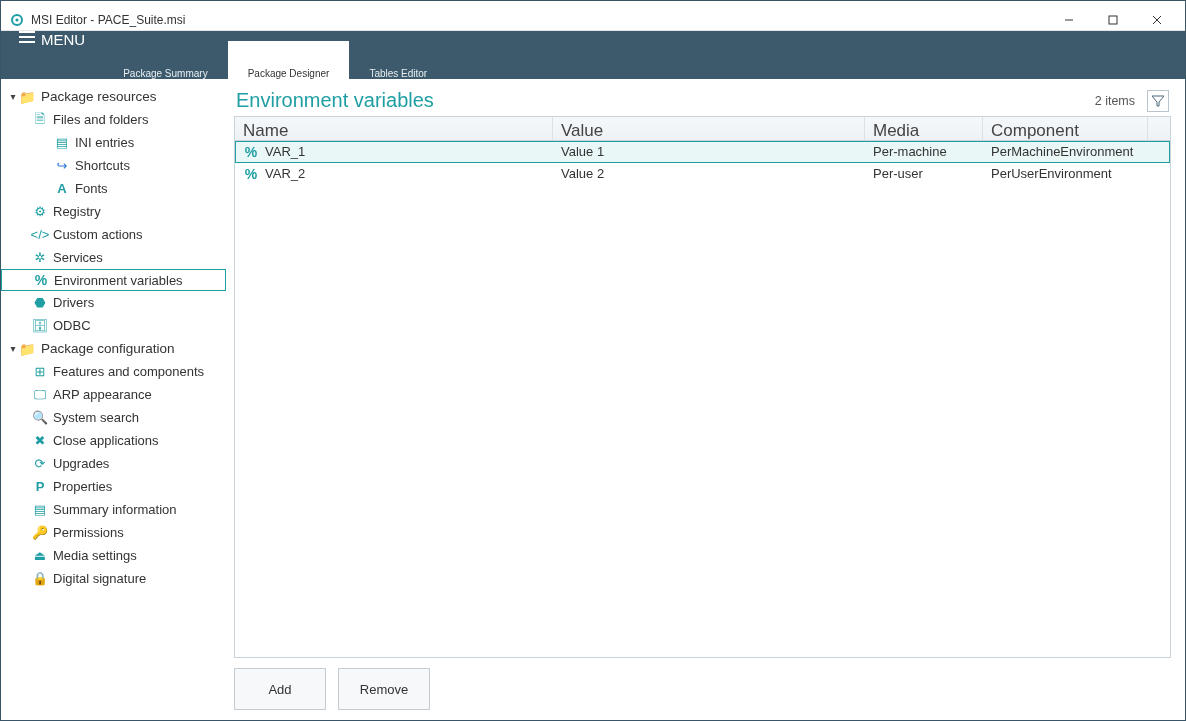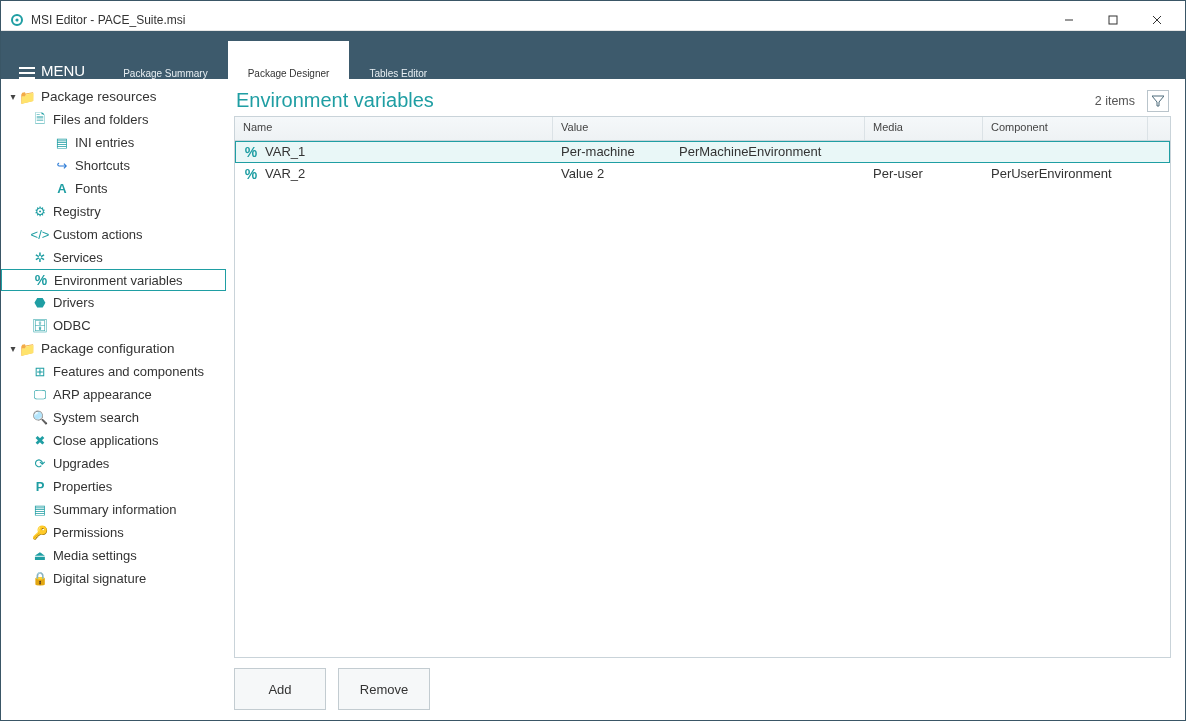--- a/index.html
+++ b/index.html
@@ -32,21 +32,21 @@
   
   .menubar {
     height: 48px;
     background: #3d5a6c;
     display: flex;
     align-items: center;
     color: #fff;
     padding-left: 10px;
   }
   .menu-btn {
-    display:flex; align-items:flex-end; gap:6px;
+    display:flex; align-items:flex-start; gap:6px;
     padding: 0 18px 0 8px; height:48px; cursor:pointer;
     font-size: 15px;
   }
   .tab {
     padding: 0 20px;
     height: 38px;
     display: flex;
     align-items: flex-end;
     font-size: 10px;
     cursor: pointer;
@@ -116,21 +116,21 @@
     border: 1px solid #c9d3d9;
     flex:1;
     display:flex; flex-direction:column;
     background:#fff;
   }
   .grid-head {
     display:flex;
     background: linear-gradient(#f5f8fa,#eef2f4);
     border-bottom:1px solid #c9d3d9;
     height:24px;
-    font-size:11px;
+    font-size:17px;
     color:#444;
   }
   .gh-cell { border-right:1px solid #dbe2e6; padding:4px 8px; }
   .col-name { width:318px; }
   .col-value { width:312px; }
   .col-type { width:118px; }
   .col-comp { flex:1; }
   .col-end { width:22px; border-right:none;}
   .grid-body { flex:1; overflow:auto; }
   .grid-row {
@@ -320,20 +320,23 @@
         <div class="gh-cell col-type">Media</div>
         <div class="gh-cell col-comp">Component</div>
         <div class="gh-cell col-end"></div>
       </div>
       <div class="grid-body">
         <div class="grid-row selected">
           <div class="gc col-name">
             <span class="pct-icon">%</span>
             <span>VAR_1</span>
           </div>
+          <div class="gc col-value">
+              <span>Value 1</span>
+            </div>
           <div class="gc col-type">
               <span>Per-machine</span>
             </div>
           <div class="gc col-comp">
               <span>PerMachineEnvironment</span>
             </div>
           <div class="gc col-end"></div>
         </div>
         <div class="grid-row">
           <div class="gc col-name">

